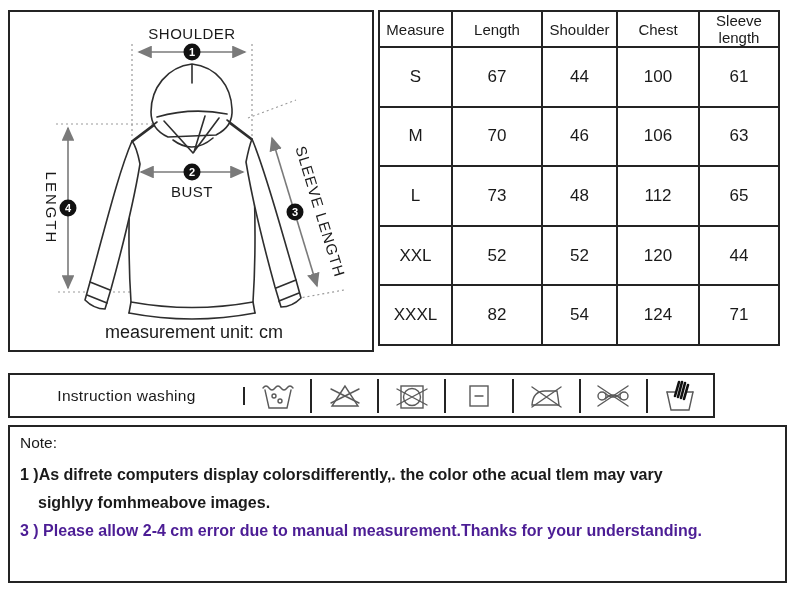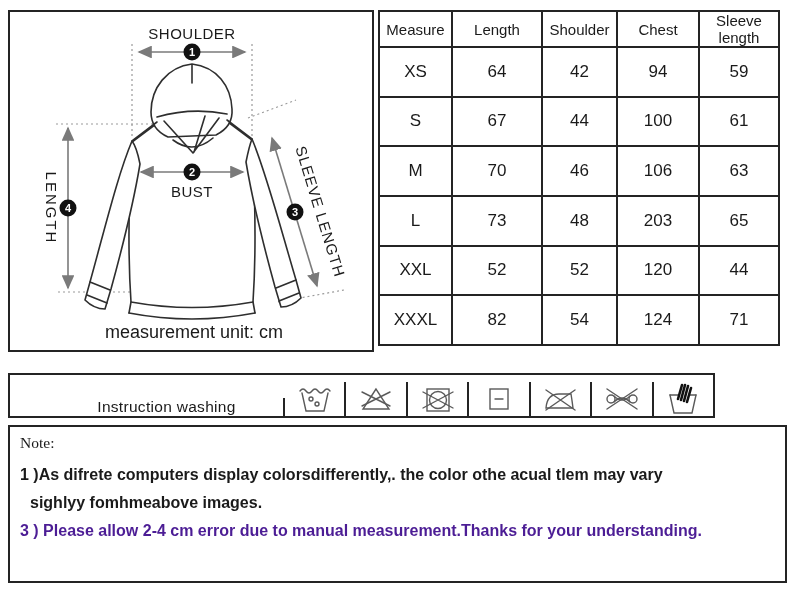--- a/index.html
+++ b/index.html
@@ -31,43 +31,43 @@
   }
   table.size th{font-size:15px;line-height:17px;}
   table.size td{font-size:17px;}
   table.size td.size-col{font-size:17px;}
   tr.hdr{height:26px;border-radius:18px;}
 
   
   #wash-bar{
     left:8px;top:373px;width:707px;height:45px;
     border:2px solid #242424;background:#fff;
-    display:flex;align-items:flex-end;padding-left:40px;
+    display:flex;align-items:center;
   }
   #wash-label-cell{
     width:233px;flex:0 0 233px;display:flex;align-items:center;justify-content:center;
     font-size:15.5px;letter-spacing:.3px;border-right:2px solid #242424;
   }
   .wash-cell{
     flex:1 1 0;display:flex;align-items:center;justify-content:center;
     border-right:2px solid #242424;
   }
   .wash-cell:last-child{border-right:none;}
   .wash-cell svg{display:block;}
 
   
   #note-box{
     left:8px;top:425px;width:779px;height:158px;
     border:2px solid #242424;background:#fff;
     padding:7px 12px 0 10px;
   }
-  #note-title{font-size:15.5px;margin:0 0 9px 0;font-family:Liberation Serif, serif;}
+  #note-title{font-size:15.5px;margin:0 0 9px 0;}
   .note-line{font-size:16px;line-height:28px;white-space:nowrap;}
   .note-line.n1{font-weight:700;}
-  .note-line.cont{margin-left:10px;font-weight:700;}
+  .note-line.cont{margin-left:18px;font-weight:700;}
   .note-line.bold{font-weight:700;}
   .note-line.red{font-weight:700;}
 </style>
 </head>
 <body>
 
 <div id="diagram-box" class="abs">
   <svg width="362" height="338" viewBox="0 0 362 338">
     <defs>
       <marker id="ah" markerWidth="10" markerHeight="8" refX="8" refY="4" orient="auto-start-reverse">
@@ -147,45 +147,38 @@
       <tr class="hdr">
         <th>Measure</th>
         <th>Length</th>
         <th>Shoulder</th>
         <th>Chest</th>
         <th>Sleeve length</th>
       </tr>
     </thead>
     <tbody>
       <tr>
-        <td class="size-col">XS</td>
-        <td>64</td>
-        <td>42</td>
-        <td>94</td>
-        <td>59</td>
-      </tr>
-      <tr>
         <td class="size-col">S</td>
         <td>67</td>
         <td>44</td>
         <td>100</td>
         <td>61</td>
       </tr>
       <tr>
         <td class="size-col">M</td>
         <td>70</td>
         <td>46</td>
         <td>106</td>
         <td>63</td>
       </tr>
       <tr>
         <td class="size-col">L</td>
         <td>73</td>
         <td>48</td>
-        <td>203</td>
+        <td>112</td>
         <td>65</td>
       </tr>
       <tr>
         <td class="size-col">XXL</td>
         <td>52</td>
         <td>52</td>
         <td>120</td>
         <td>44</td>
       </tr>
       <tr>

